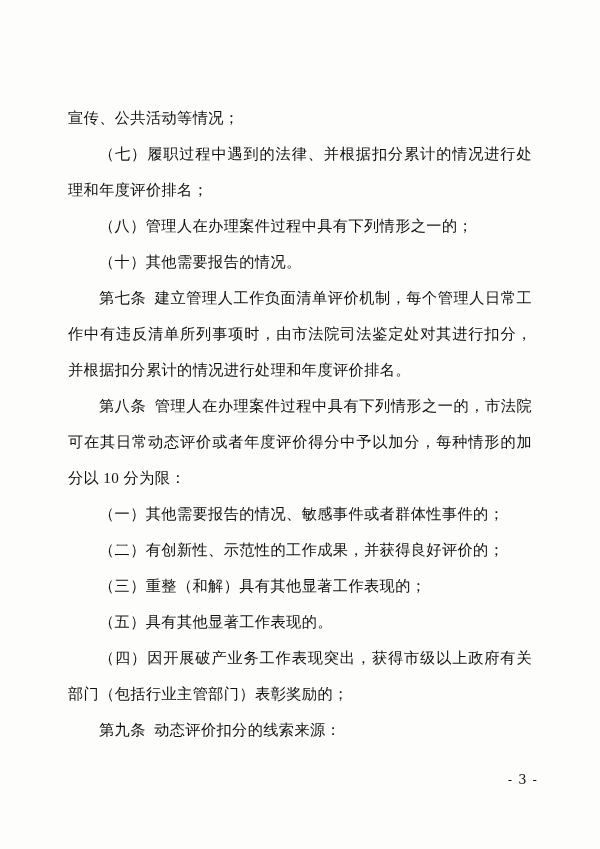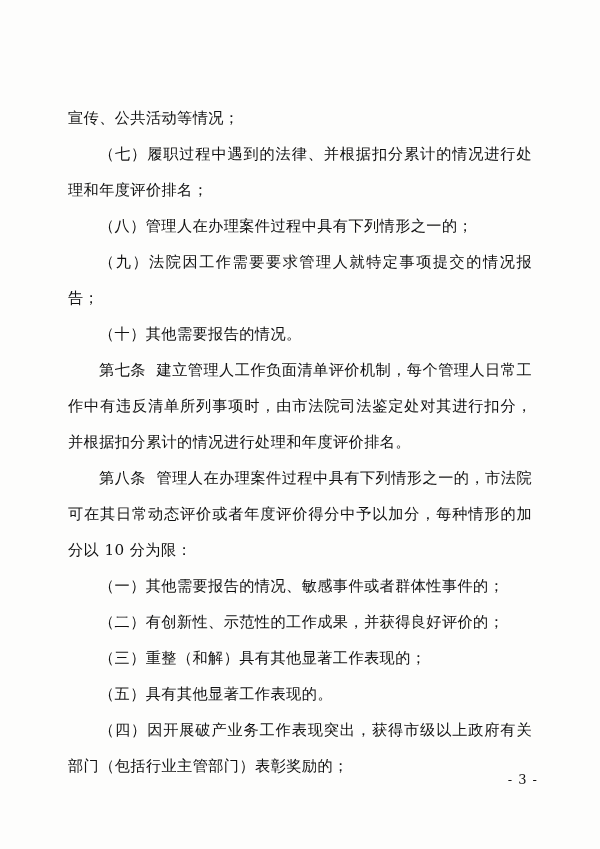--- a/index.html
+++ b/index.html
@@ -23,20 +23,21 @@
     width: 464px;
   }
   .para {
     font-size: 15.2px;
     line-height: 36px;
     letter-spacing: 0.4px;
     text-align: justify;
     text-justify: inter-ideograph;
     margin: 0;
     white-space: pre-wrap;
+    font-family: Liberation Serif, serif;
   }
   .para.indent {
     text-indent: 31px;
   }
   .page-number {
     position: absolute;
     right: 62px;
     bottom: 62px;
     font-size: 13px;
     font-family: "DejaVu Serif", "Liberation Serif", serif;
@@ -45,24 +46,24 @@
   }
 </style>
 </head>
 <body>
 
 <div class="page">
   <div class="doc-body">
     <p class="para">宣传、公共活动等情况；</p>
     <p class="para indent">（七）履职过程中遇到的法律、并根据扣分累计的情况进行处理和年度评价排名；</p>
     <p class="para indent">（八）管理人在办理案件过程中具有下列情形之一的；</p>
-    <p class="para indent">（九）法院因工作需要要求管理人就特定事项提交的情况报告；</p>
     <p class="para indent">（十）其他需要报告的情况。</p>
     <p class="para indent">第七条  建立管理人工作负面清单评价机制，每个管理人日常工作中有违反清单所列事项时，由市法院司法鉴定处对其进行扣分，并根据扣分累计的情况进行处理和年度评价排名。</p>
     <p class="para indent">第八条  管理人在办理案件过程中具有下列情形之一的，市法院可在其日常动态评价或者年度评价得分中予以加分，每种情形的加分以 10 分为限：</p>
     <p class="para indent">（一）其他需要报告的情况、敏感事件或者群体性事件的；</p>
     <p class="para indent">（二）有创新性、示范性的工作成果，并获得良好评价的；</p>
     <p class="para indent">（三）重整（和解）具有其他显著工作表现的；</p>
     <p class="para indent">（五）具有其他显著工作表现的。</p>
     <p class="para indent">（四）因开展破产业务工作表现突出，获得市级以上政府有关部门（包括行业主管部门）表彰奖励的；</p>
+    <p class="para indent">第九条  动态评价扣分的线索来源：</p>
   </div>
   <div class="page-number">- 3 -</div>
 </div>
 
 </body></html>

